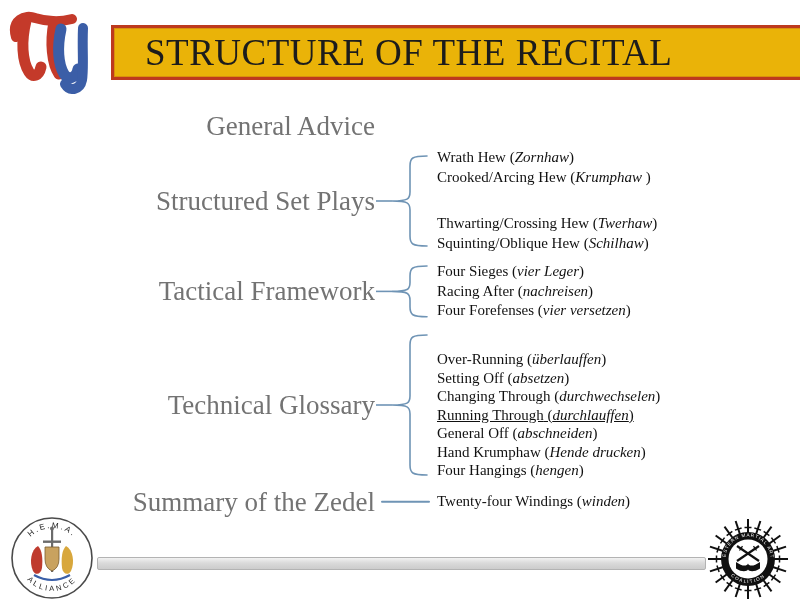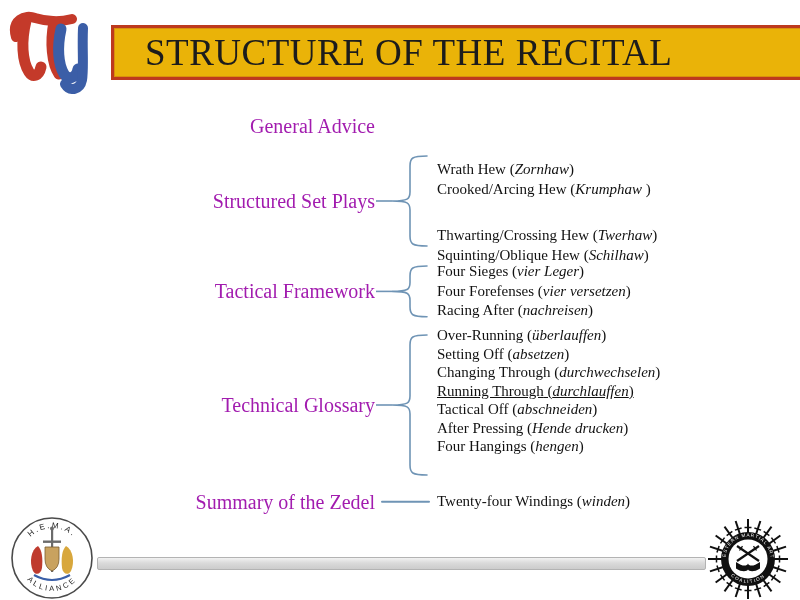--- a/index.html
+++ b/index.html
@@ -8,22 +8,22 @@
 
   
   .title-box{position:absolute;left:111px;top:25px;width:668px;height:49px;
              border:3px solid #bd3a1e;background:#eab308;display:flex;align-items:center;
              padding-left:31px;box-shadow:inset 0 0 0 1px rgba(170,45,20,.25);}
   .title-box .t{font-size:37px;letter-spacing:.5px;color:#1c1c1c;white-space:nowrap;}
 
   .wikt-logo{position:absolute;left:8px;top:6px;}
 
   
-  .heading{position:absolute;right:425px;font-size:20px;line-height:38px;
-           color:#a21caf;white-space:nowrap;}
+  .heading{position:absolute;right:425px;font-size:27px;line-height:38px;
+           color:#737373;white-space:nowrap;}
   .items{position:absolute;left:437px;font-size:15px;color:#111;}
   .items .item{white-space:nowrap;}
   .items .item i{font-style:italic;}
 
   svg.overlay{position:absolute;left:0;top:0;pointer-events:none;}
 
   
   .footer-bar{position:absolute;left:97px;top:557px;width:607px;height:11px;
               border:1px solid #b3b3b3;border-radius:2px;
               background:linear-gradient(#f2f2f2,#dadada 45%,#cccccc);}
@@ -46,40 +46,40 @@
     </g>
   </svg>
 
   <div class="title-box">
     <span class="t">STRUCTURE OF THE RECITAL</span>
   </div>
 
   <div id="sections">
       <div class="heading" style="top: 107px;">General Advice</div>
       <div class="heading" style="top: 182px;">Structured Set Plays</div>
-      <div class="items" style="top: 160px;">
+      <div class="items" style="top: 148px;">
         <div class="item" style="height: 19.6px; line-height: 19.6px;"><span>Wrath Hew</span> (<i>Zornhaw</i>)</div>
         <div class="item" style="height: 19.6px; line-height: 19.6px;"><span>Crooked/Arcing Hew</span> (<i>Krumphaw </i>)</div>
         <div class="item" style="height: 19.6px; line-height: 19.6px; margin-top: 27px;"><span>Thwarting/Crossing Hew</span> (<i>Twerhaw</i>)</div>
         <div class="item" style="height: 19.6px; line-height: 19.6px;"><span>Squinting/Oblique Hew</span> (<i>Schilhaw</i>)</div>
       </div>
       <div class="heading" style="top: 272.4px; margin-left: 10px;">Tactical Framework</div>
       <div class="items" style="top: 262px;">
         <div class="item" style="height: 19.6px; line-height: 19.6px;"><span>Four Sieges</span> (<i>vier Leger</i>)</div>
+        <div class="item" style="height: 19.6px; line-height: 19.6px;"><span>Racing After</span> (<i>nachreisen</i>)</div>
         <div class="item" style="height: 19.6px; line-height: 19.6px;"><span>Four Forefenses</span> (<i>vier versetzen</i>)</div>
-        <div class="item" style="height: 19.6px; line-height: 19.6px;"><span>Racing After</span> (<i>nachreisen</i>)</div>
       </div>
       <div class="heading" style="top: 386px;">Technical Glossary</div>
-      <div class="items" style="top: 326px;">
+      <div class="items" style="top: 350px;">
         <div class="item" style="height: 18.5px; line-height: 18.5px;"><span>Over-Running</span> (<i>überlauffen</i>)</div>
         <div class="item" style="height: 18.5px; line-height: 18.5px;"><span>Setting Off</span> (<i>absetzen</i>)</div>
         <div class="item" style="height: 18.5px; line-height: 18.5px;"><span>Changing Through</span> (<i>durchwechselen</i>)</div>
         <div class="item" style="height: 18.5px; line-height: 18.5px; text-decoration: underline;"><span>Running Through</span> (<i>durchlauffen</i>)</div>
-        <div class="item" style="height: 18.5px; line-height: 18.5px;"><span>Tactical Off</span> (<i>abschneiden</i>)</div>
-        <div class="item" style="height: 18.5px; line-height: 18.5px;"><span>After Pressing</span> (<i>Hende drucken</i>)</div>
+        <div class="item" style="height: 18.5px; line-height: 18.5px;"><span>General Off</span> (<i>abschneiden</i>)</div>
+        <div class="item" style="height: 18.5px; line-height: 18.5px;"><span>Hand Krumphaw</span> (<i>Hende drucken</i>)</div>
         <div class="item" style="height: 18.5px; line-height: 18.5px;"><span>Four Hangings</span> (<i>hengen</i>)</div>
       </div>
       <div class="heading" style="top: 482.8px;">Summary of the Zedel</div>
       <div class="items" style="top: 492px; text-align: right;">
         <div class="item" style="height: 19.6px; line-height: 19.6px;"><span>Twenty-four Windings</span> (<i>winden</i>)</div>
       </div>
     </div>
 
   <svg id="overlay" class="overlay" width="800" height="600">
       <path d="M427,156 C412,156 410,158 410,166 L410,192 C410,199 408,201 392,201 C408,201 410,203 410,210 L410,236 C410,244 412,246 427,246" fill="none" stroke="#6f94b5" stroke-width="1.6" stroke-linecap="round"></path>

